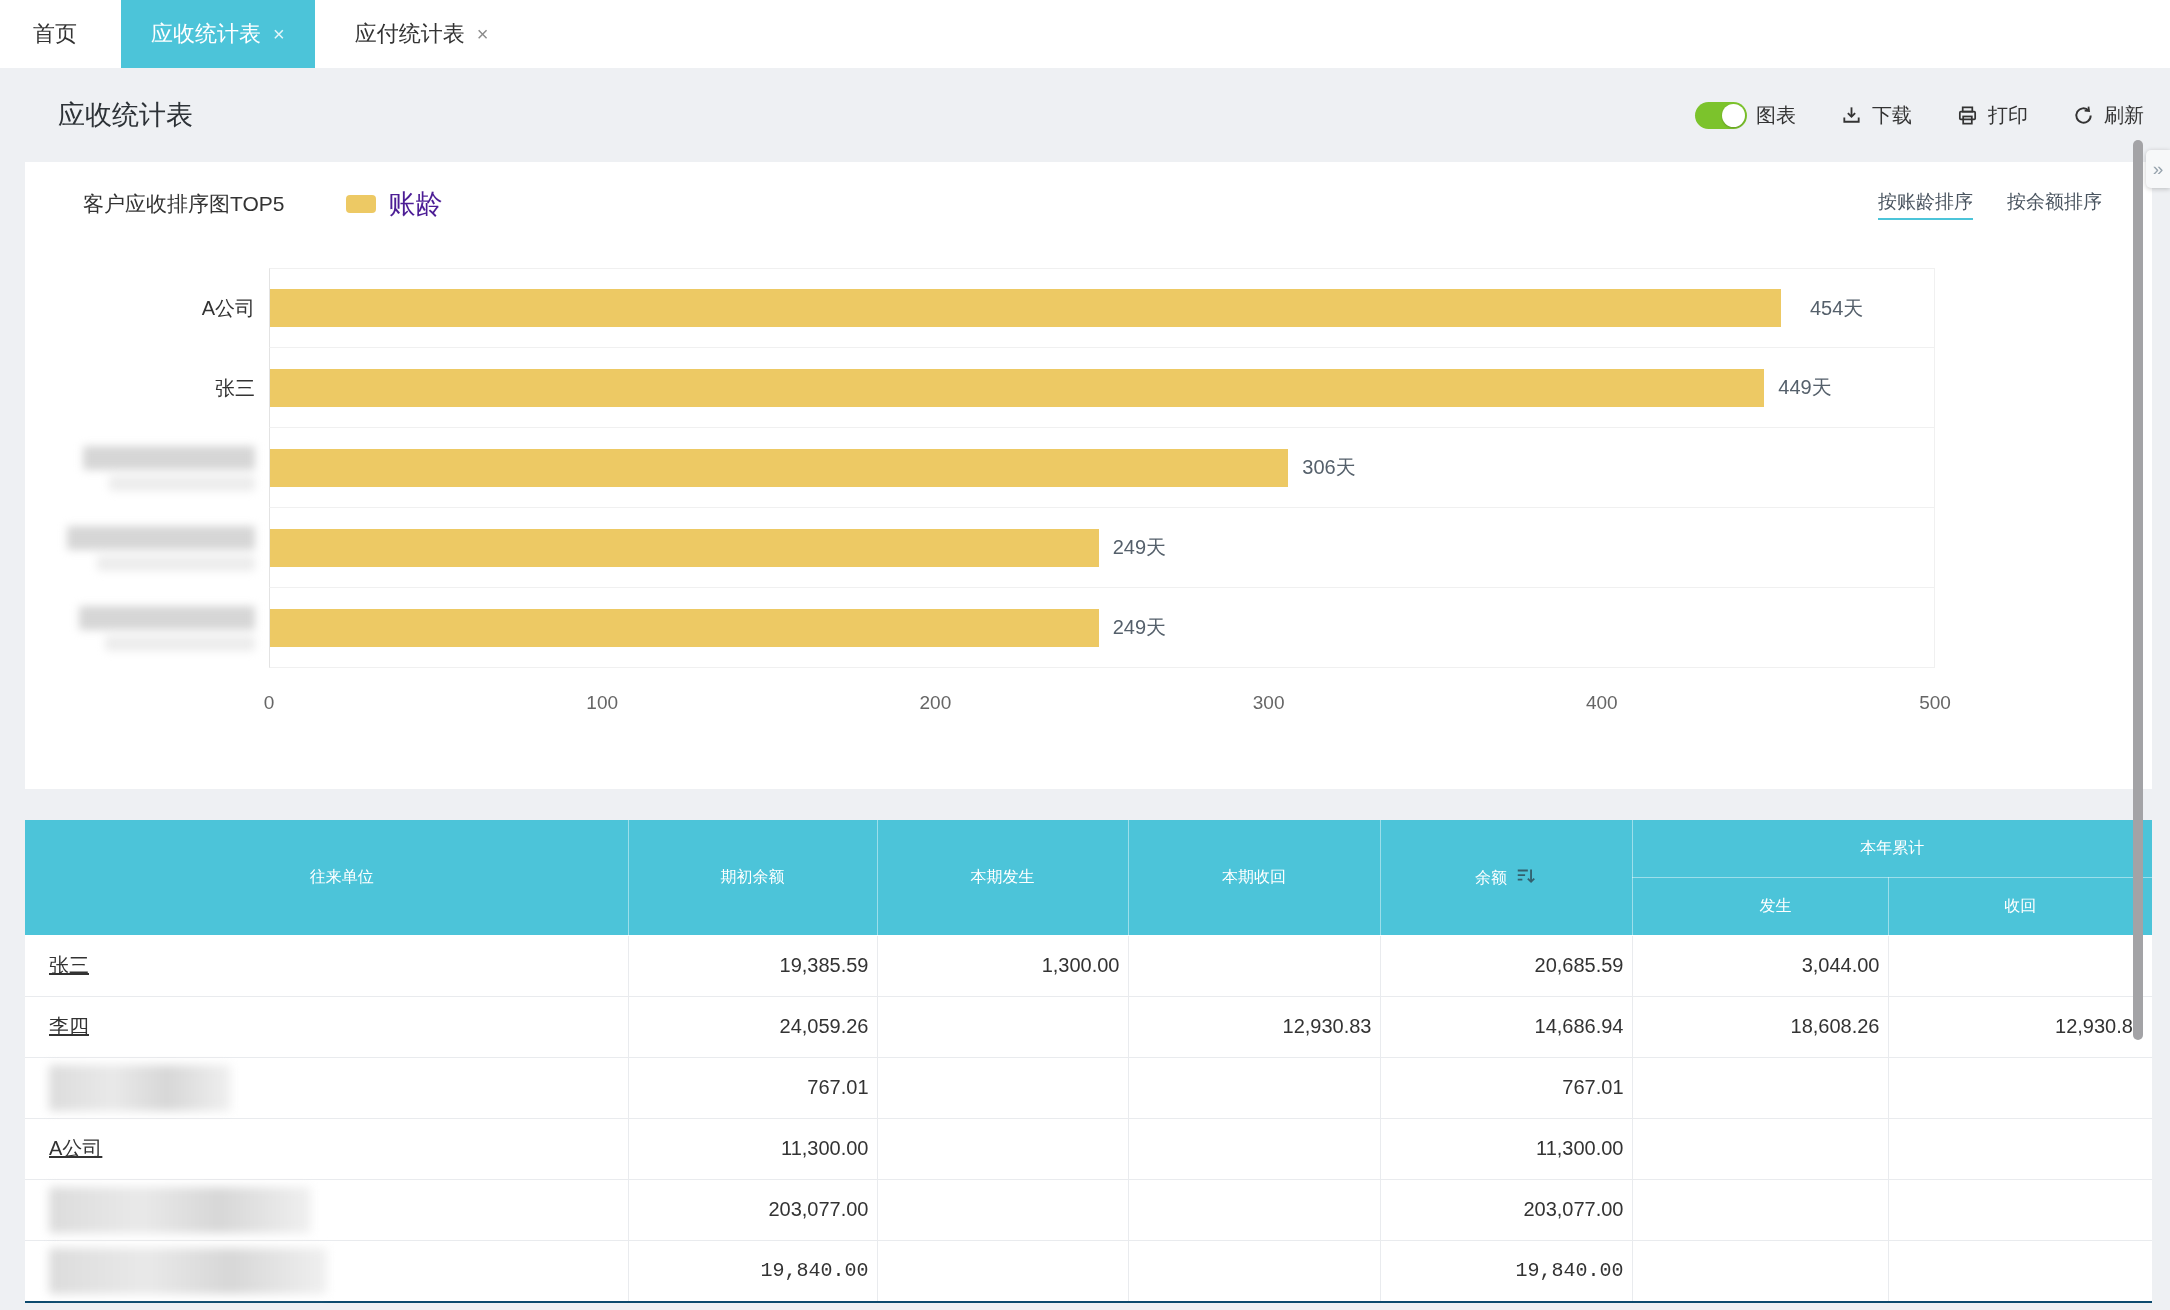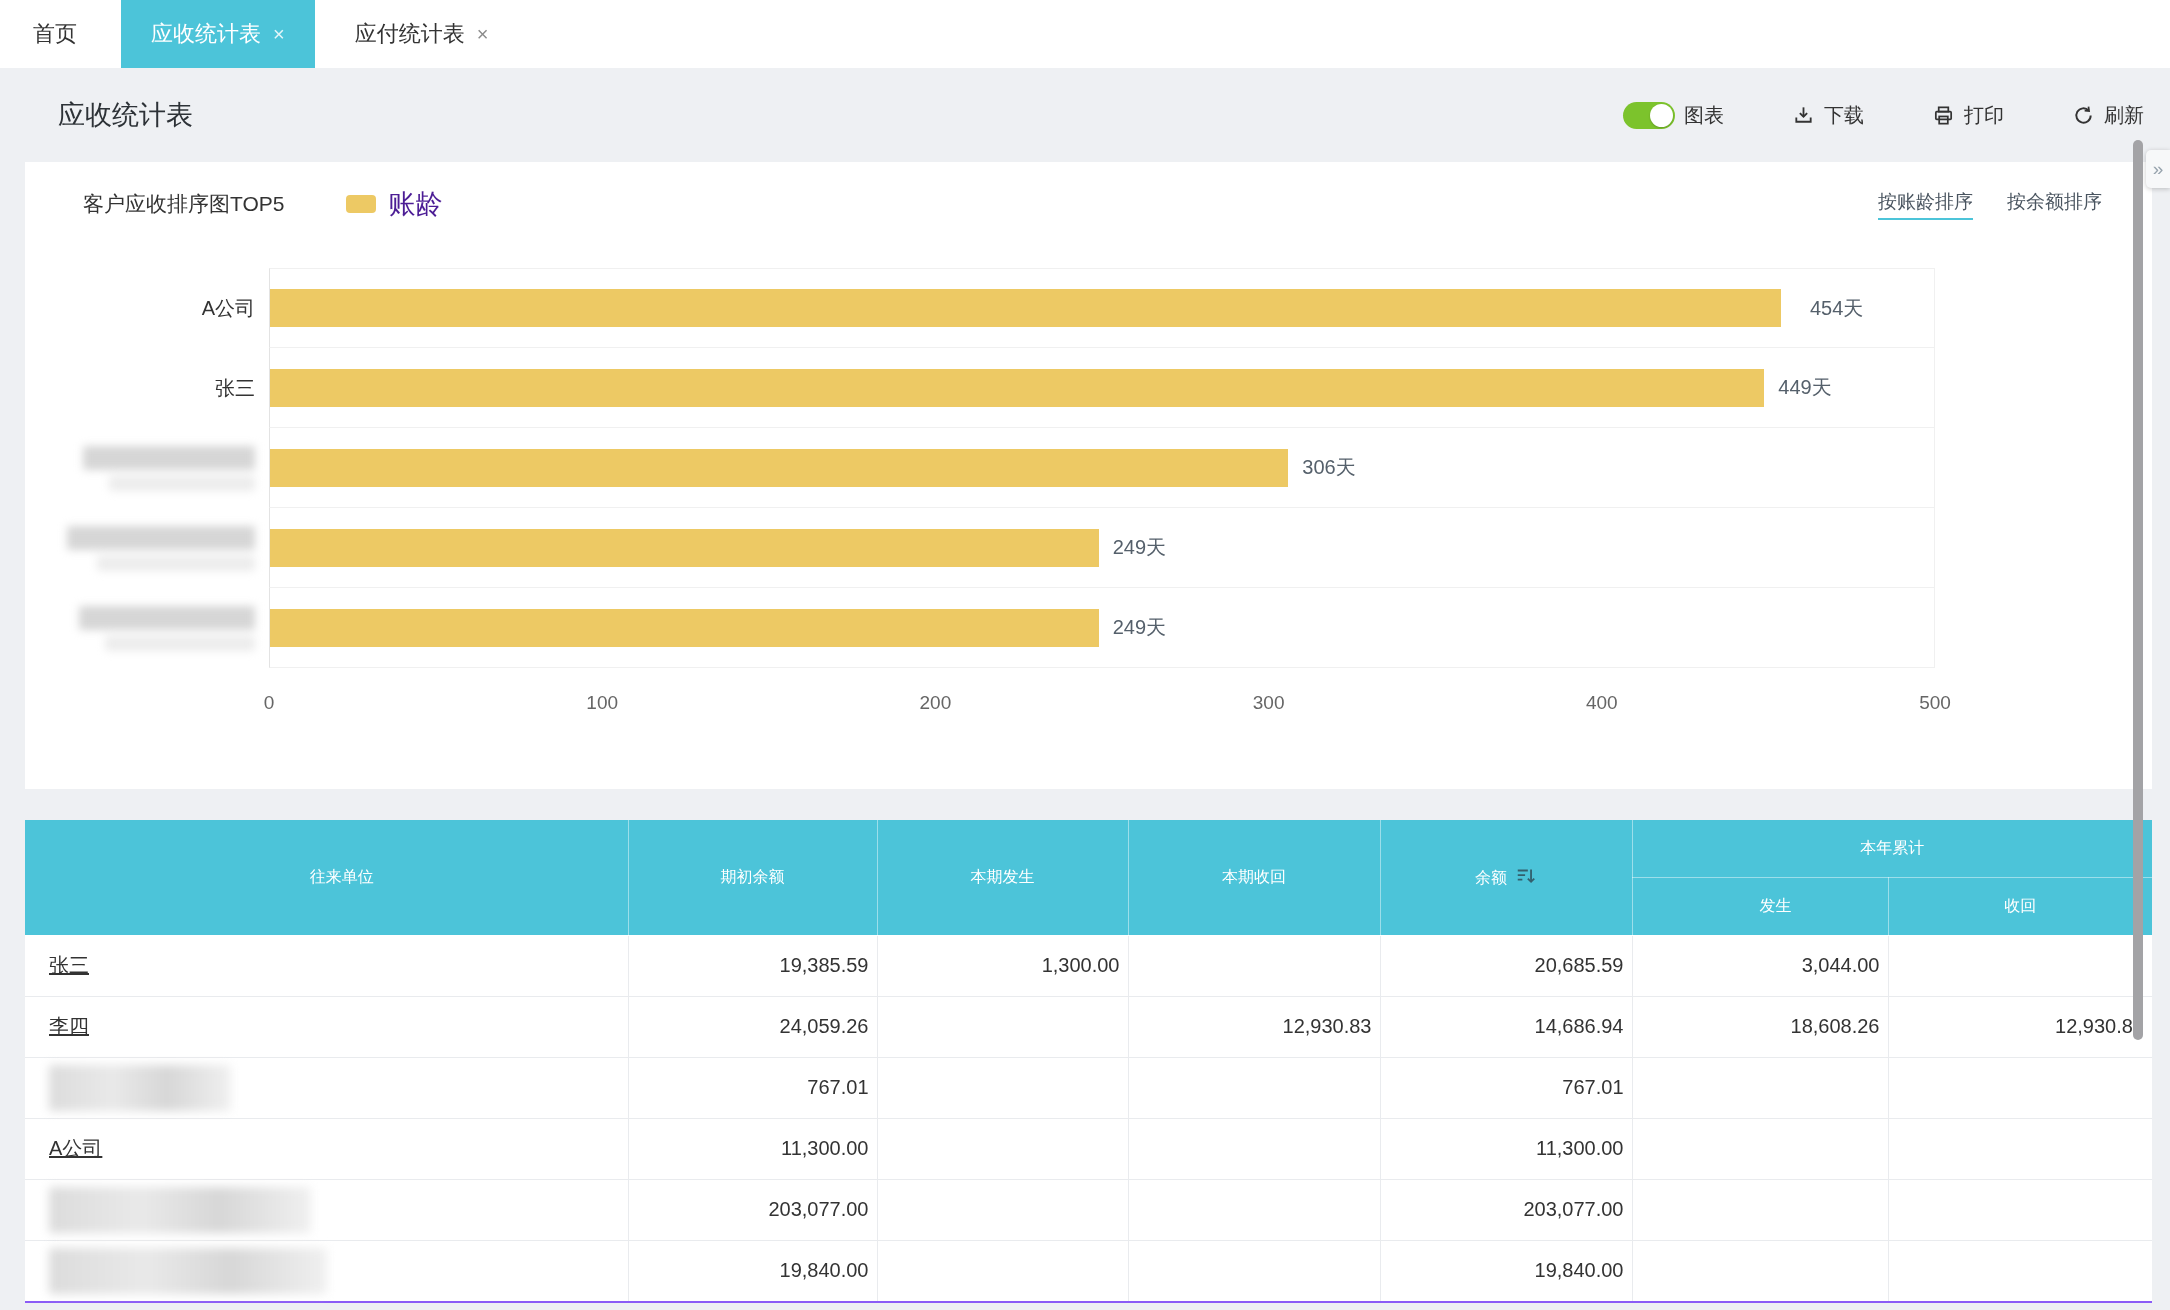--- a/index.html
+++ b/index.html
@@ -13,21 +13,21 @@
   .tabbar{height:68px;background:#fff;display:flex;align-items:stretch;padding-left:17px;}
   .tab{display:flex;align-items:center;font-size:22px;color:#333;cursor:pointer;white-space:nowrap;}
   .tab.home{padding:0 16px;}
   .tab.active{background:#4CC4D9;color:#fff;padding:0 30px;margin-left:28px;}
   .tab.plain{padding:0 22px;margin-left:18px;}
   .tab .x{margin-left:12px;font-size:20px;line-height:1;opacity:.85;}
   .tab.plain .x{color:#777;}
   
   .pagehead{height:94px;display:flex;align-items:center;padding:0 26px 0 58px;}
   .ptitle{font-size:27px;font-weight:500;color:#2d3237;}
-  .controls{margin-left:auto;display:flex;align-items:center;gap:68px;}
+  .controls{margin-left:auto;display:flex;align-items:center;gap:44px;}
   .ctl{display:flex;align-items:center;gap:9px;font-size:20px;color:#333;cursor:pointer;}
   .toggle{width:52px;height:27px;border-radius:14px;background:#7CC32C;position:relative;flex:0 0 auto;}
   .toggle .knob{position:absolute;right:2px;top:2px;width:23px;height:23px;border-radius:50%;background:#fff;box-shadow:0 1px 2px rgba(0,0,0,.2);}
   .icon{width:23px;height:23px;display:block;}
   
   .card{position:relative;margin:0 18px 0 25px;height:627px;background:#fff;}
   .chart-head{display:flex;align-items:center;padding:24px 50px 0 58px;}
   .ctitle{font-size:21px;color:#333;}
   .legend{display:flex;align-items:center;margin-left:62px;}
   .lswatch{width:30px;height:18px;border-radius:4px;background:#EDC964;}
@@ -56,21 +56,21 @@
   .tblwrap{margin:31px 18px 0 25px;}
   table.tbl{width:2127px;border-collapse:collapse;table-layout:fixed;background:#fff;}
   .tbl thead th{background:#4CC4D9;color:#fff;font-size:16px;font-weight:500;border:1px solid rgba(255,255,255,.45);}
   .tbl thead tr:first-child{height:57px;}
   .tbl thead tr:nth-child(2){height:58px;}
   .tbl thead th:first-child{border-left:none;padding-left:32px;}
   .tbl thead th:last-child{border-right:none;}
   .tbl thead tr:first-child th{border-top:none;}
   .tbl tbody td{height:58px;border-bottom:1px solid #e9ebee;border-right:1px solid #e9ebee;font-size:20px;color:#333;background:#fff;}
   .tbl tbody td:last-child{border-right:none;}
-  .tbl tbody tr:last-child td{border-bottom:2px solid #8b5cf6;}
+  .tbl tbody tr:last-child td{border-bottom:2px solid #0c4a6e;font-family:Liberation Mono, monospace;}
   td.name{padding-left:24px;text-align:left;}
   td.num{text-align:right;padding-right:8px;font-variant-numeric:tabular-nums;}
   .lnk{text-decoration:underline;cursor:pointer;color:#333;}
   .sorticon{width:22px;height:22px;vertical-align:-4px;margin-left:8px;}
   
   .vscroll{position:absolute;left:2133px;top:140px;width:10px;height:900px;border-radius:5px;background:#a3a3a6;}
   .expander{position:absolute;left:2146px;top:150px;width:24px;height:38px;background:#f7f8f9;
             border-radius:5px 0 0 5px;box-shadow:0 1px 5px rgba(0,0,0,.22);
             display:flex;align-items:center;justify-content:center;color:#97a3ad;font-size:19px;cursor:pointer;}
 </style>

